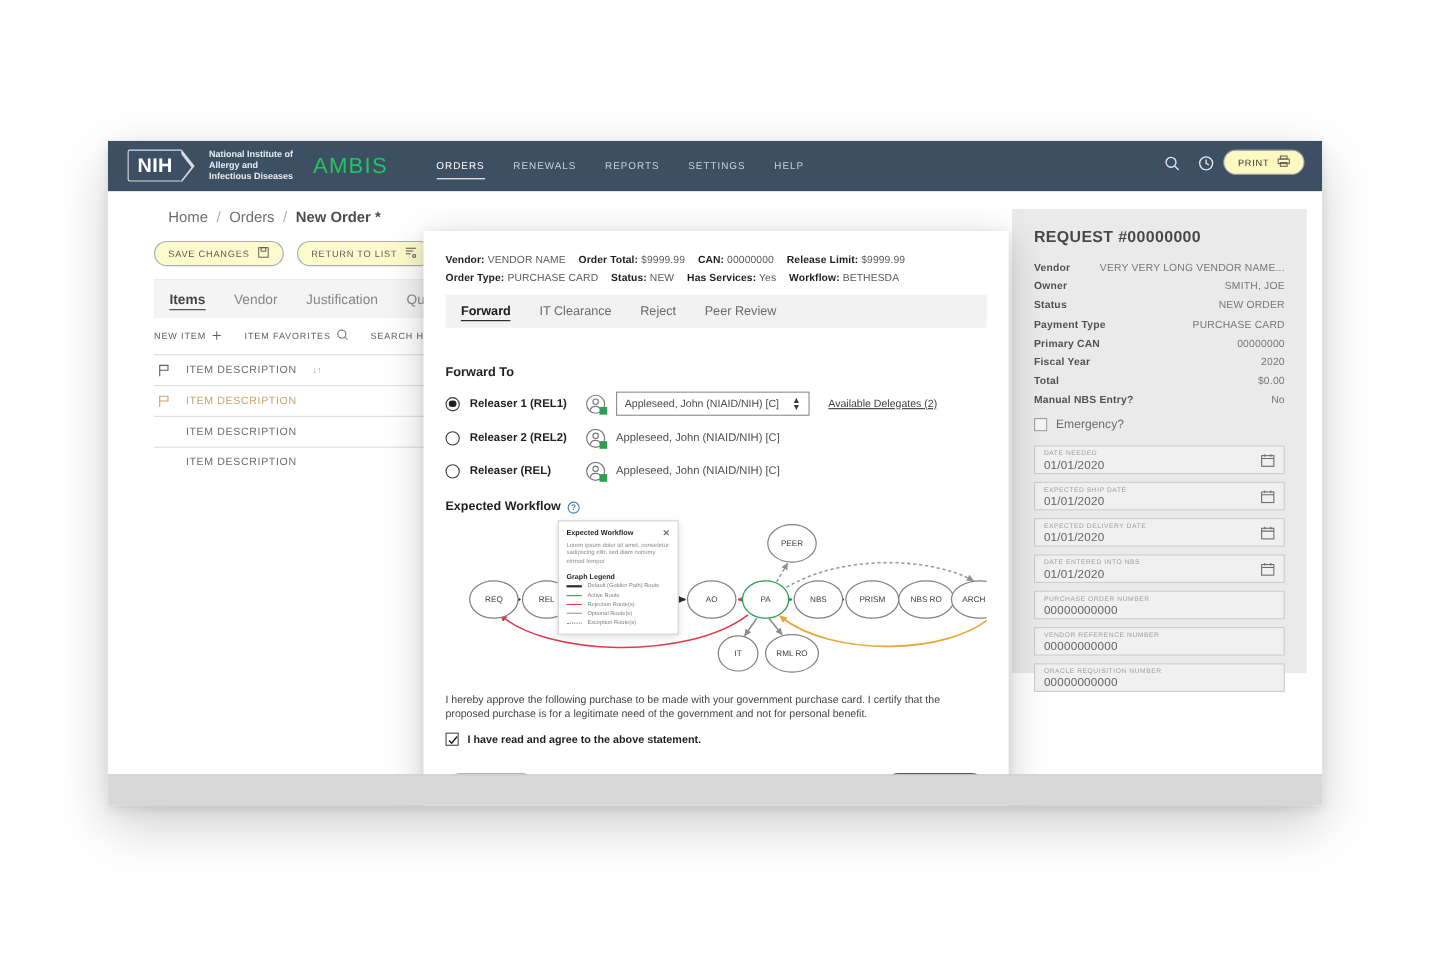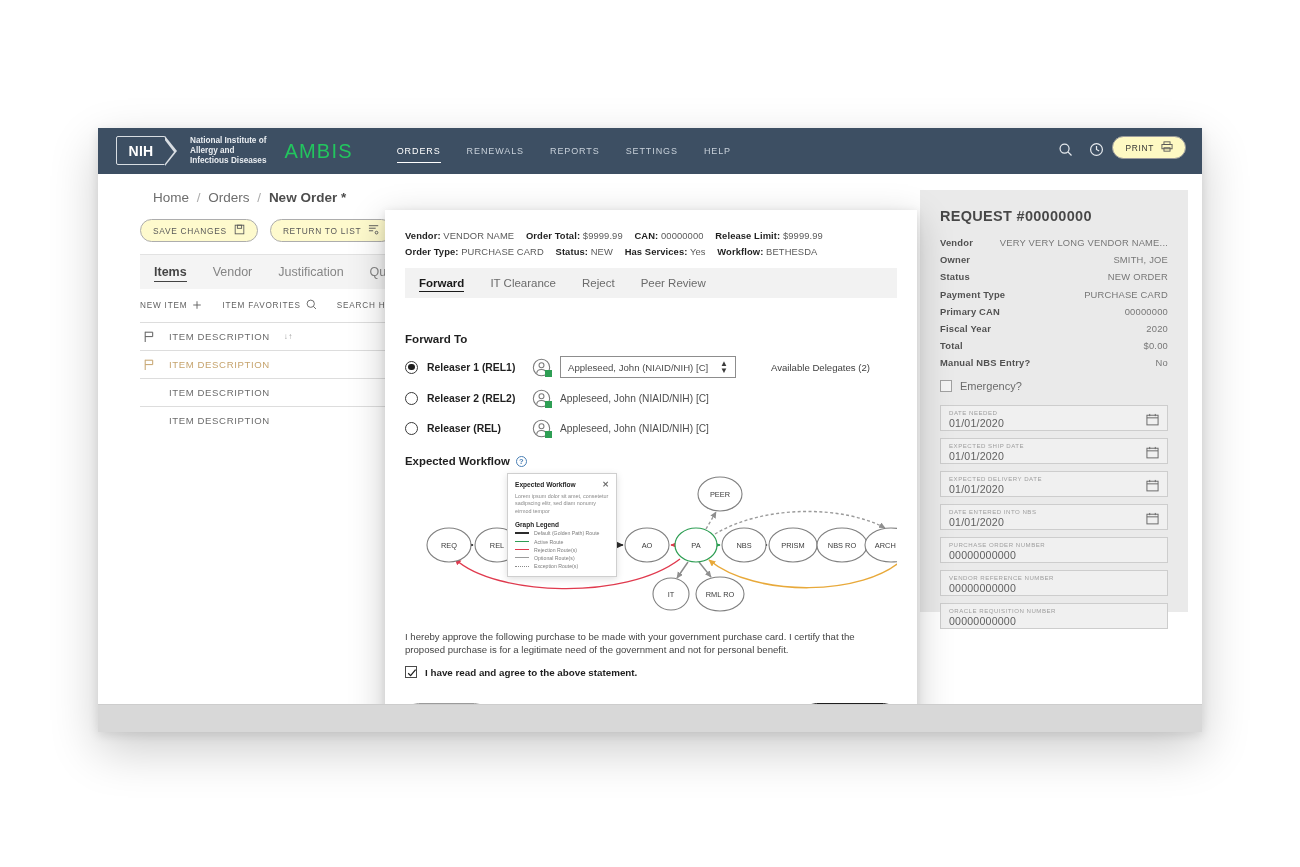--- a/index.html
+++ b/index.html
@@ -30,21 +30,21 @@
   .nih-logo {
     margin-left: 18px;
     display: flex; align-items: center;
   }
   .nih-badge {
     width: 50px; height: 29px;
     border: 1.4px solid #d8dde2;
     border-radius: 2px;
     position: relative;
     display: flex; align-items: center; justify-content: center;
-    color: #ffffff; font-size: 14px; font-weight: bold; letter-spacing: 0.3px;
+    color: #ffffff; font-size: 18px; font-weight: bold; letter-spacing: 0.3px;
   }
   .nih-badge::after {
     content: "";
     position: absolute; right: -12px; top: -1.4px;
     width: 0; height: 0;
     border-top: 15.2px solid transparent;
     border-bottom: 15.2px solid transparent;
     border-left: 12px solid #d8dde2;
   }
   .nih-badge::before {
@@ -278,22 +278,22 @@
   }
   .releaser-value { font-size: 10.2px; color: #4f4f4f; }
   .sel-box {
     width: 176px; height: 22px;
     border: 1px solid #8d8d8d; background: #fff;
     display: flex; align-items: center; justify-content: space-between;
     padding: 0 7px; font-size: 9.6px; color: #4a4a4a; cursor: pointer;
   }
   .sel-arrows { font-size: 8px; color: #3a3a3a; line-height: 7px; text-align: center; }
   #delegates-link {
-    margin-left: 26px; font-size: 9.6px; color: #3f3f3f;
-    cursor: pointer;
+    margin-left: 8px; font-size: 9.6px; color: #3f3f3f;
+    text-decoration: underline; cursor: pointer;
   }
 
   #expected-workflow-head {
     margin-top: 17px;
     display: flex; align-items: center; gap: 6px;
     font-size: 11.4px; font-weight: bold; color: #1f1f1f;
   }
   .q-icon {
     width: 11px; height: 11px; border-radius: 50%;
     border: 1.1px solid #4a7fb5; color: #4a7fb5;

